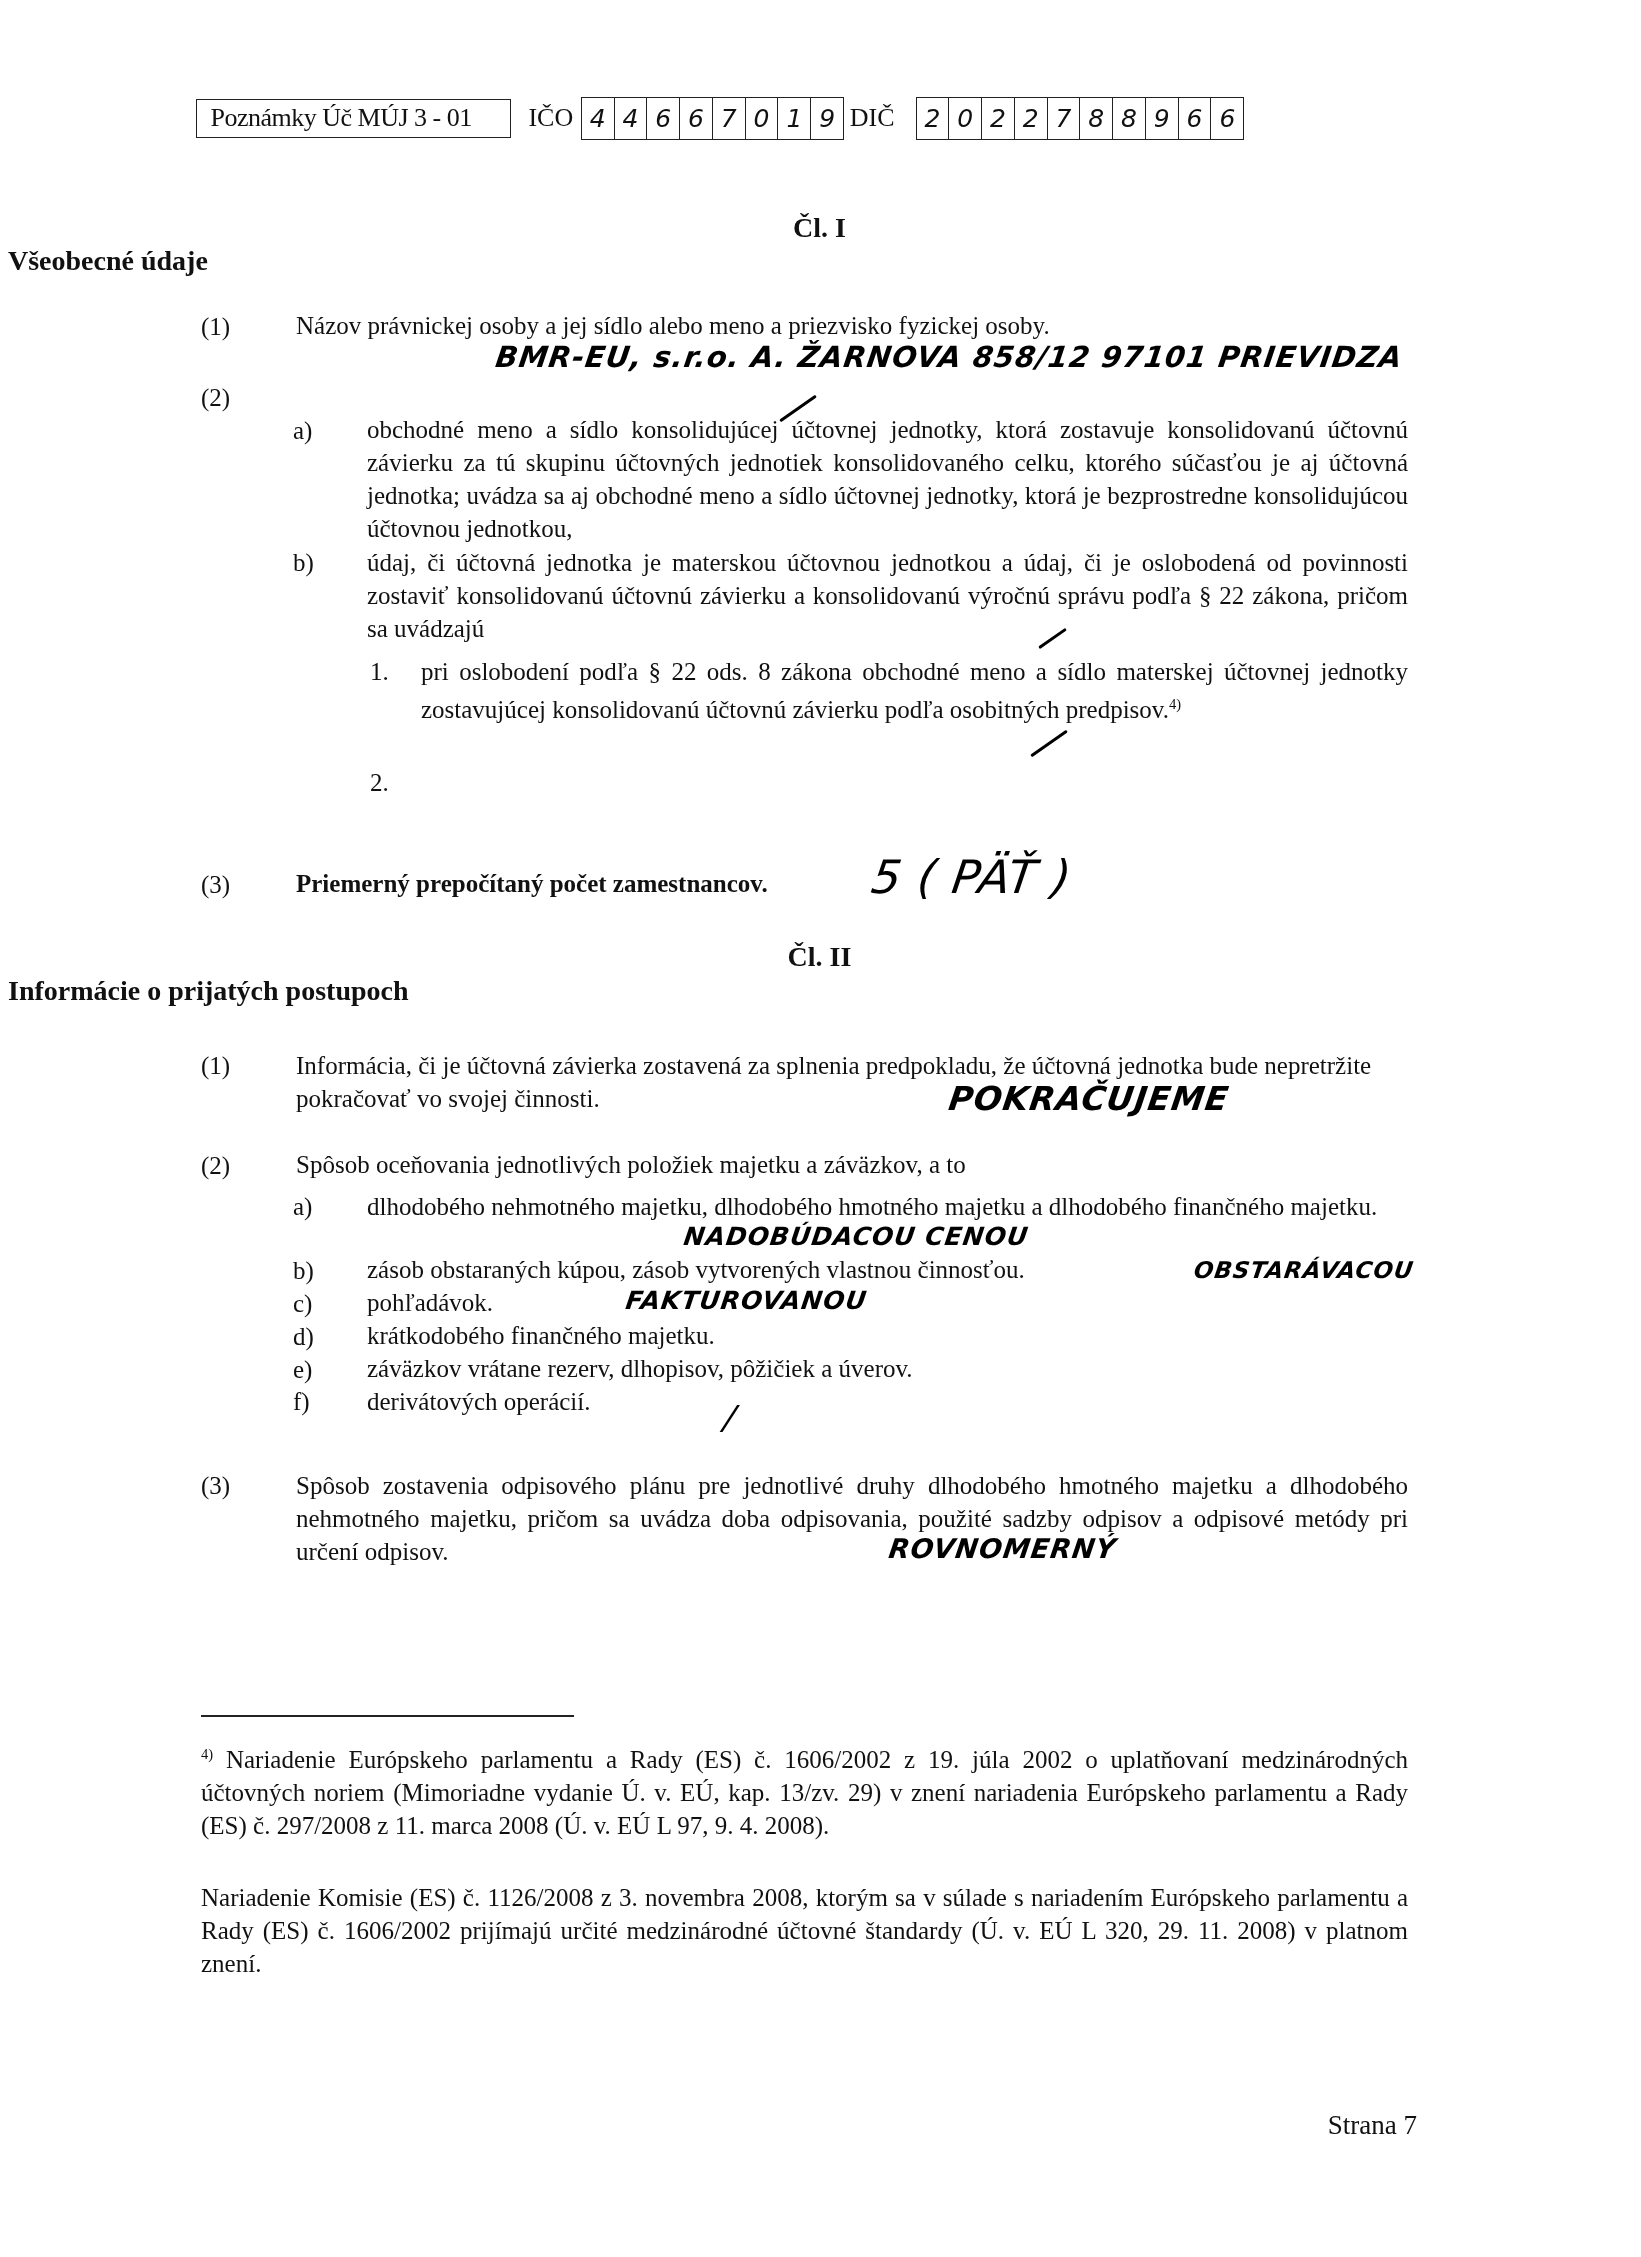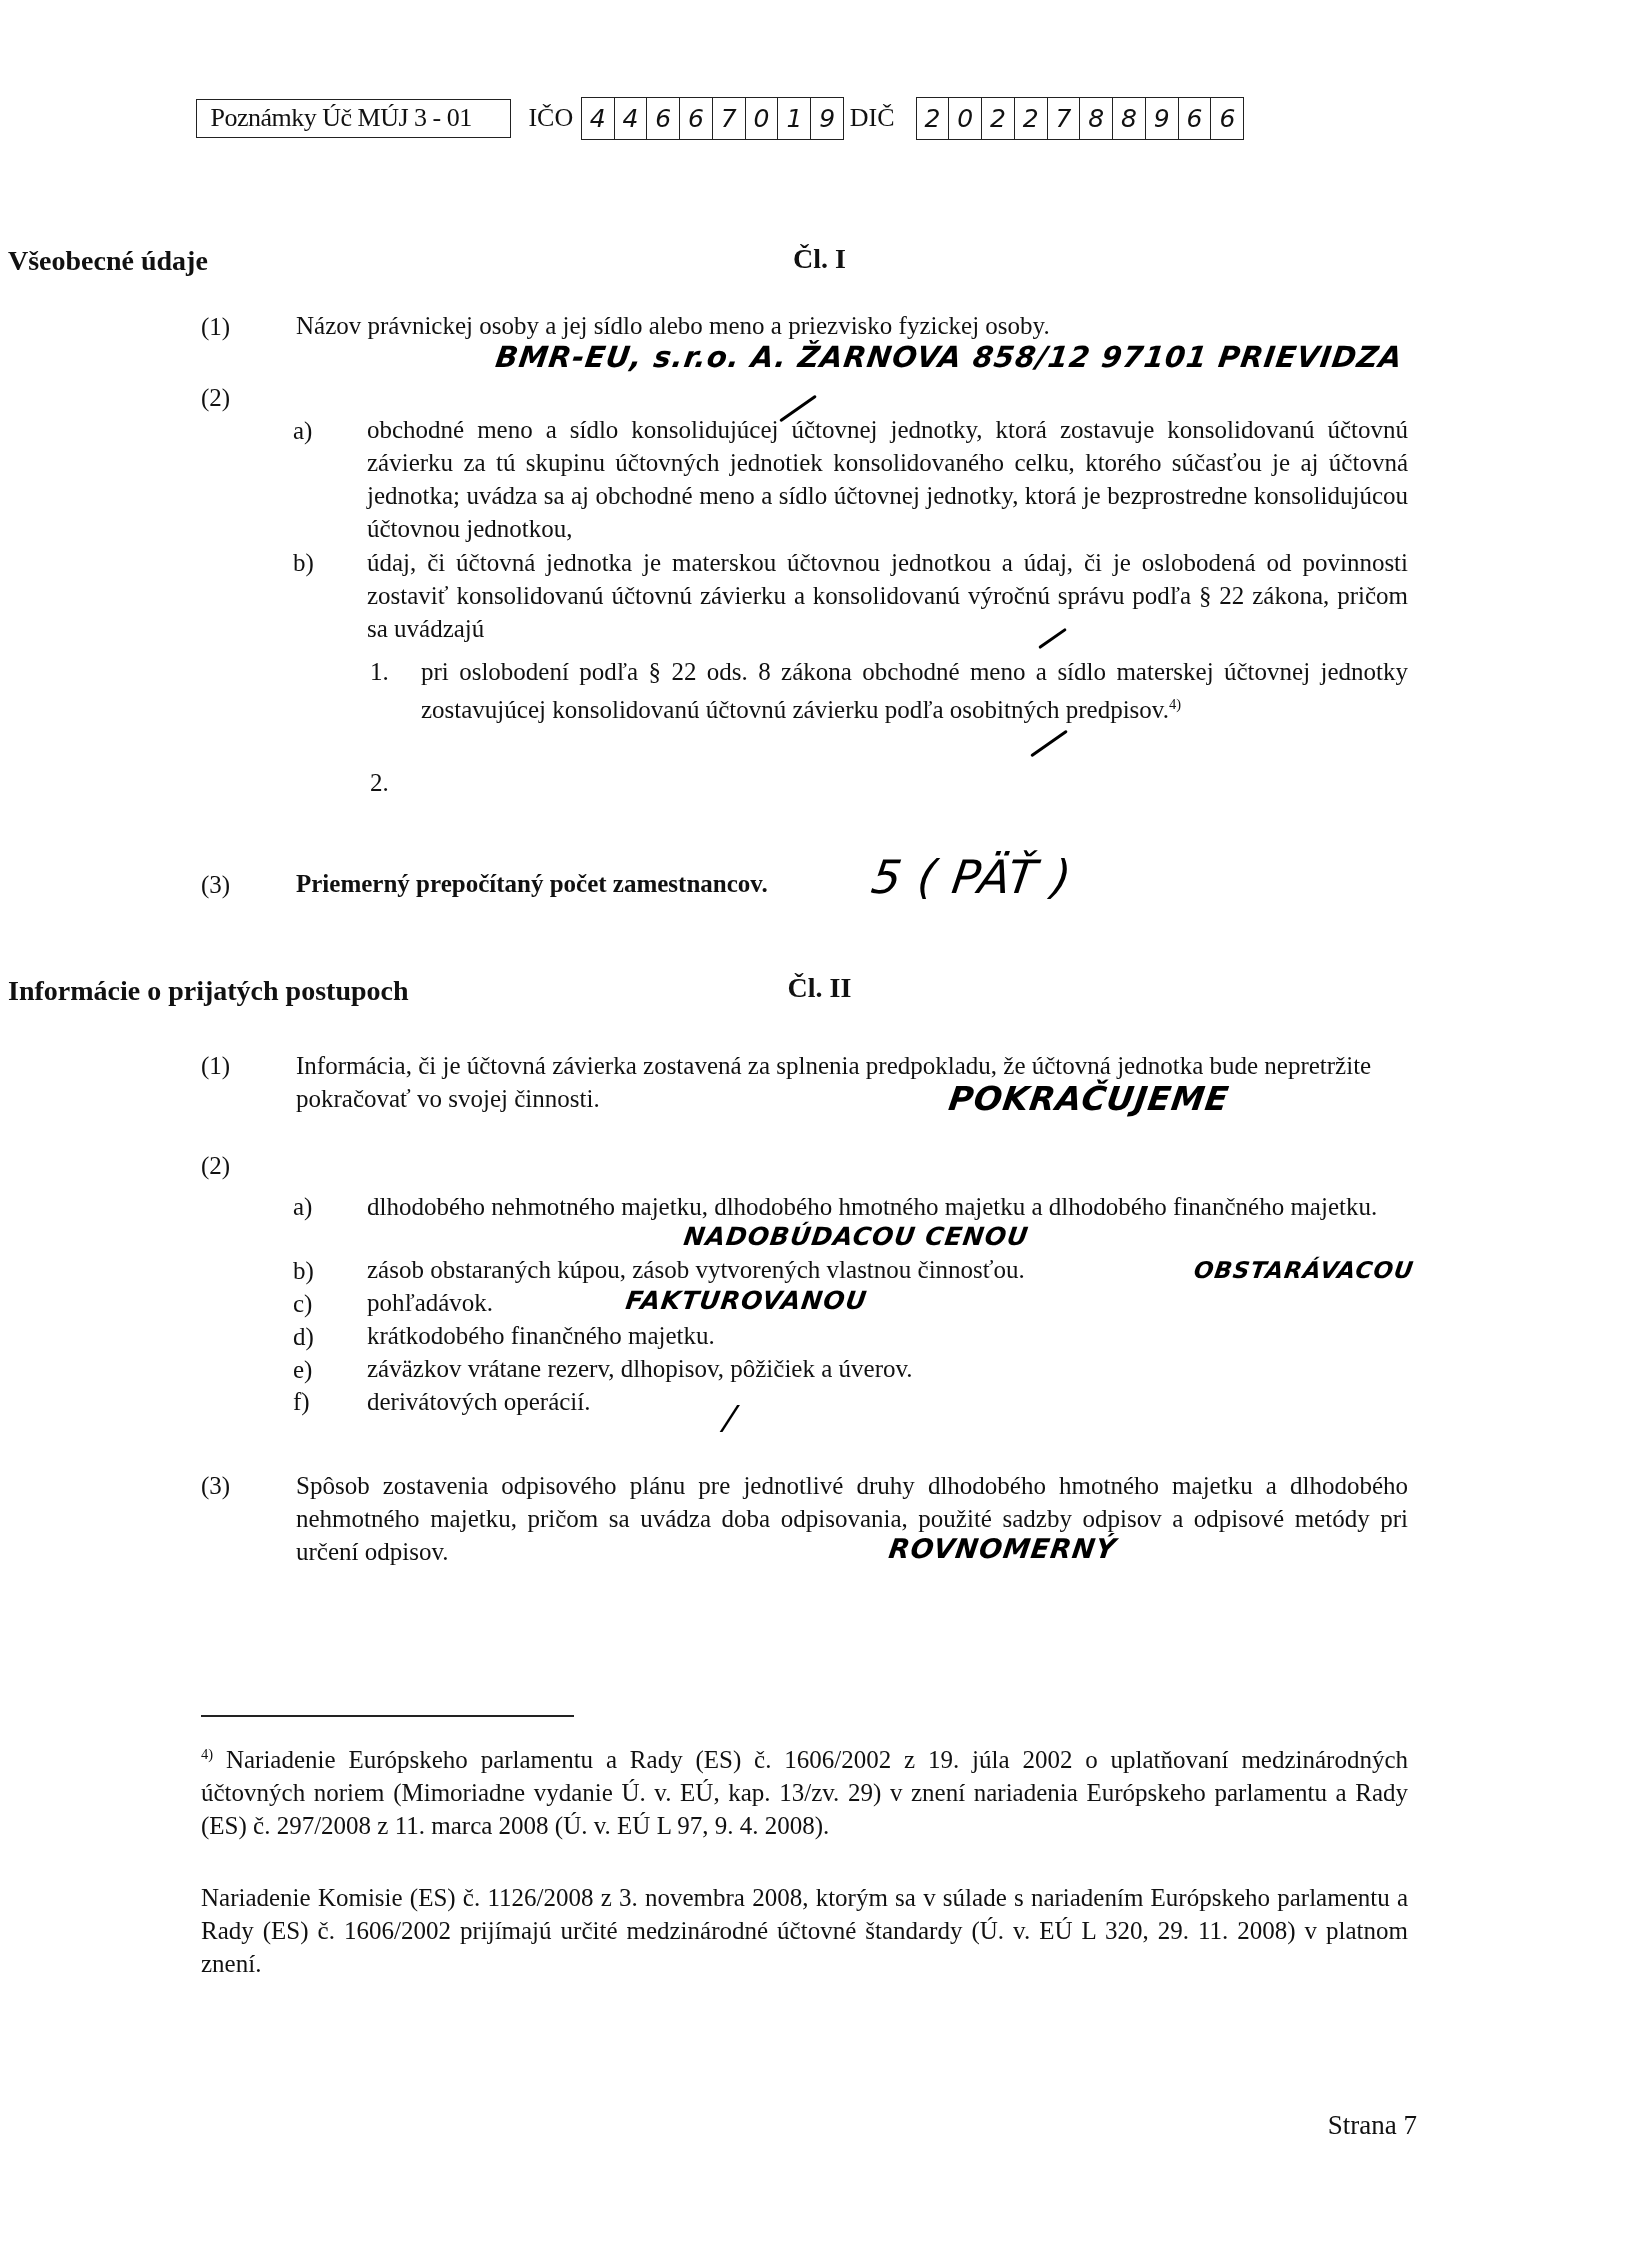--- a/index.html
+++ b/index.html
@@ -12,21 +12,21 @@
   .hdr-title { border: 1.4px solid #222; height: 39px; padding: 0 13.5px; display: flex; align-items: center;
                font-size: 26px; letter-spacing: -0.5px; width: 315px; box-sizing: border-box; }
   .hdr-label { font-size: 26px; margin: 0 7.7px 0 17.4px; }
   .boxes { display: flex; border: 1.4px solid #222; height: 41px; }
   .box { width: 16.4px; border-right: 1.2px solid #222; display: flex; align-items: center; justify-content: center;
          font-family: "DejaVu Sans", sans-serif; font-style: italic; font-size: 25px; padding: 0 7.7px; }
   .box:last-child { border-right: none; }
   .hdr-label.dic { margin-left: 5.8px; margin-right: 21px; }
 
   
-  .art-num { position: absolute; left: 0; width: 1623px; text-align: center; font-weight: bold; font-size: 28px; margin-top: 31px; }
+  .art-num { position: absolute; left: 0; width: 1623px; text-align: center; font-weight: bold; font-size: 28px; }
   .art-title { position: absolute; left: 0; width: 1641px; text-align: left; font-weight: bold; font-size: 28px; }
 
   .para { position: absolute; font-size: 25px; line-height: 33px; }
   .pnum { position: absolute; font-size: 25px; }
   .just { text-align: justify; text-align-last: left; }
   .hand { position: absolute; font-family: "DejaVu Sans", sans-serif; font-style: italic; font-weight: bold;
           color: #000; letter-spacing: 1px; transform: skewX(-8deg); }
   .tick { position: absolute; width: 44px; height: 2.9px; background: #000; transform: rotate(-35deg); border-radius: 1.9px; }
 
   .fn-rule { position: absolute; left: 193px; top: 1715px; width: 373px; height: 1.9px; background: #222; }
@@ -95,20 +95,21 @@
   <div class="hand" style="left:864px; top:850px; font-size:46px; font-weight:normal;">5 ( PÄŤ )</div>
 
   <div class="art-num" style="top:941px;">Čl. II</div>
   <div class="art-title" style="top:975px;">Informácie o prijatých postupoch</div>
 
   <span class="pnum" style="left:193px; top:1052px;">(1)</span>
   <div class="para" style="left:288px; top:1049px; width:1120px;">Informácia, či je účtovná závierka zostavená za splnenia predpokladu, že účtovná jednotka bude nepretržite pokračovať vo svojej činnosti.</div>
   <div class="hand" style="left:941px; top:1079px; font-size:33px;">POKRAČUJEME</div>
 
   <span class="pnum" style="left:193px; top:1152px;">(2)</span>
+  <div class="para" style="left:288px; top:1148px; width:1120px;">Spôsob oceňovania jednotlivých položiek majetku a záväzkov, a to</div>
 
   <span class="pnum" style="left:285px; top:1193px;">a)</span>
   <div class="para just" style="left:359px; top:1190px; width:1041px;">dlhodobého nehmotného majetku, dlhodobého hmotného majetku a dlhodobého finančného majetku.</div>
   <div class="hand" style="left:676px; top:1222px; font-size:25px;">NADOBÚDACOU CENOU</div>
 
   <span class="pnum" style="left:285px; top:1257px;">b)</span>
   <div class="para" style="left:359px; top:1253px; width:830px;">zásob obstaraných kúpou, zásob vytvorených vlastnou činnosťou.</div>
   <div class="hand" style="left:1186px; top:1257px; font-size:23px;">OBSTARÁVACOU</div>
 
   <span class="pnum" style="left:285px; top:1290px;">c)</span>

